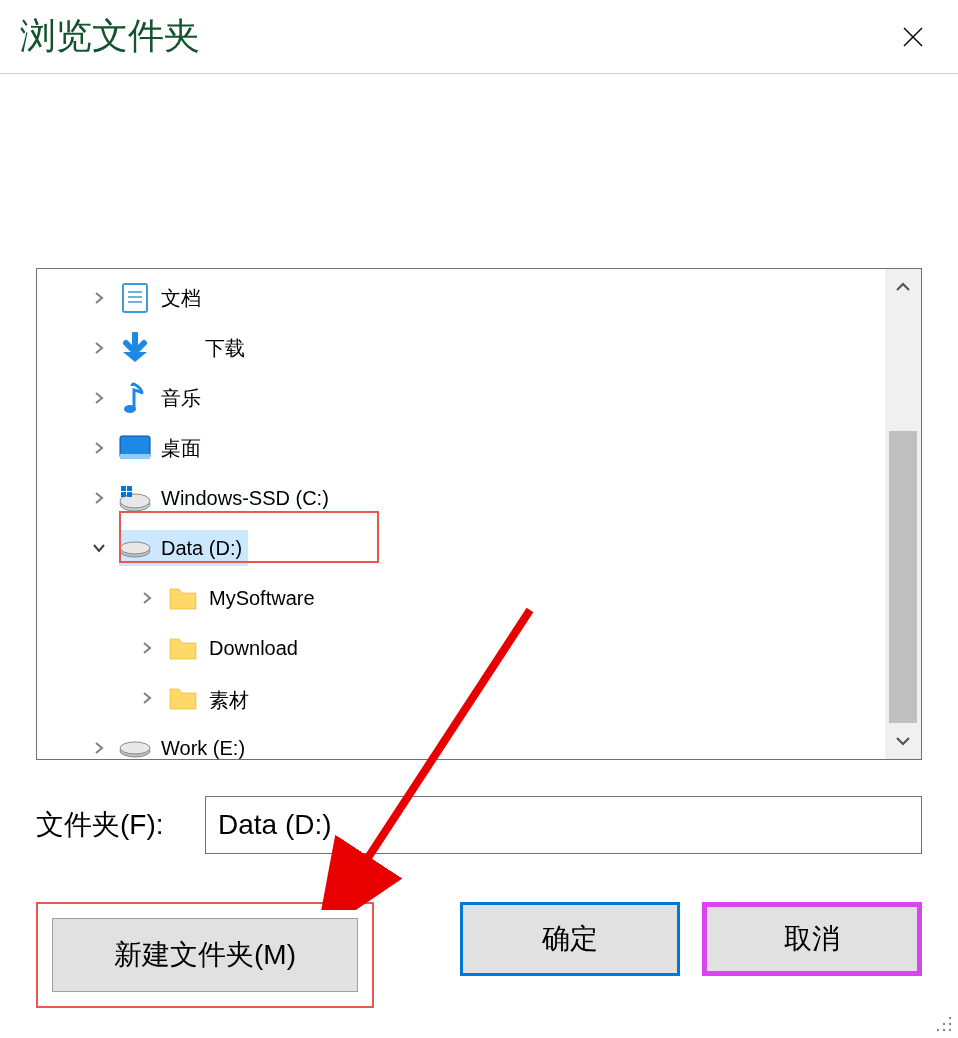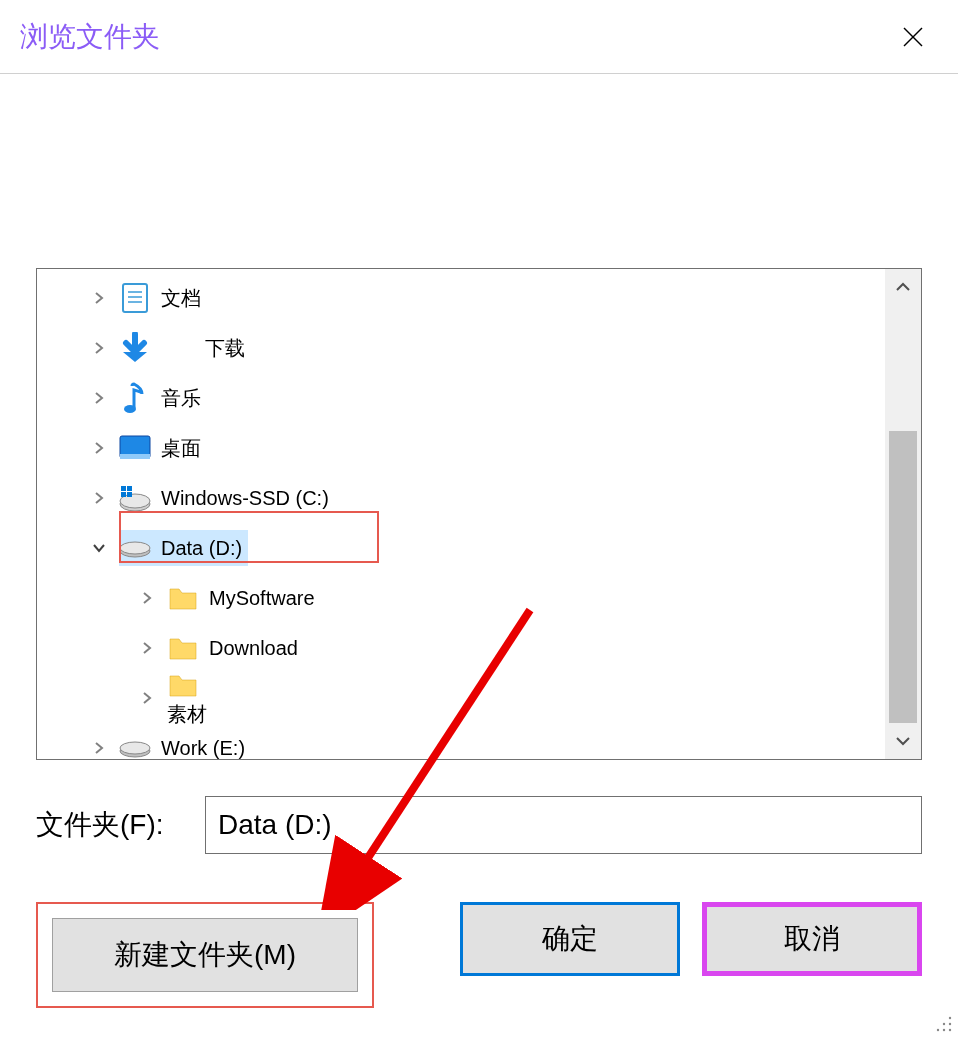--- a/index.html
+++ b/index.html
@@ -18,22 +18,22 @@
     .titlebar {
       display: flex;
       justify-content: space-between;
       align-items: center;
       height: 74px;
       padding: 0 20px;
       border-bottom: 1px solid #d0d0d0;
       background: #fff;
     }
     .titlebar-title {
-      font-size: 28px;
-      color: #8b5cf6;
+      font-size: 36px;
+      color: #14532d;
     }
     .titlebar-close {
       width: 50px;
       height: 50px;
       display: flex;
       align-items: center;
       justify-content: center;
       cursor: pointer;
       font-size: 28px;
     }
@@ -350,21 +350,21 @@
             </span>
             <span class="tree-label">Download</span>
           </span>
         </div>
         <div class="tree-item indent-2">
           <span class="expand-btn">
             <svg viewBox="0 0 16 16">
               <path d="M5 3 L11 8 L5 13" fill="none" stroke="#808080" stroke-width="2"></path>
             </svg>
           </span>
-          <span class="sel-wrap" style="display: inline-flex; align-items: flex-start; flex-direction: column;">
+          <span class="sel-wrap" style="display: inline-flex; align-items: flex-end;">
             <span class="tree-icon">
               <svg width="30" height="26" viewBox="0 0 30 26">
                 <path d="M2 6 L2 24 L28 24 L28 8 L14 8 L11 4 L2 4 Z" fill="#ffd968" stroke="#d4a017" stroke-width="0.5"></path>
               </svg>
             </span>
             <span class="tree-label">素材</span>
           </span>
         </div>
         <div class="tree-item indent-1">
           <span class="expand-btn">

